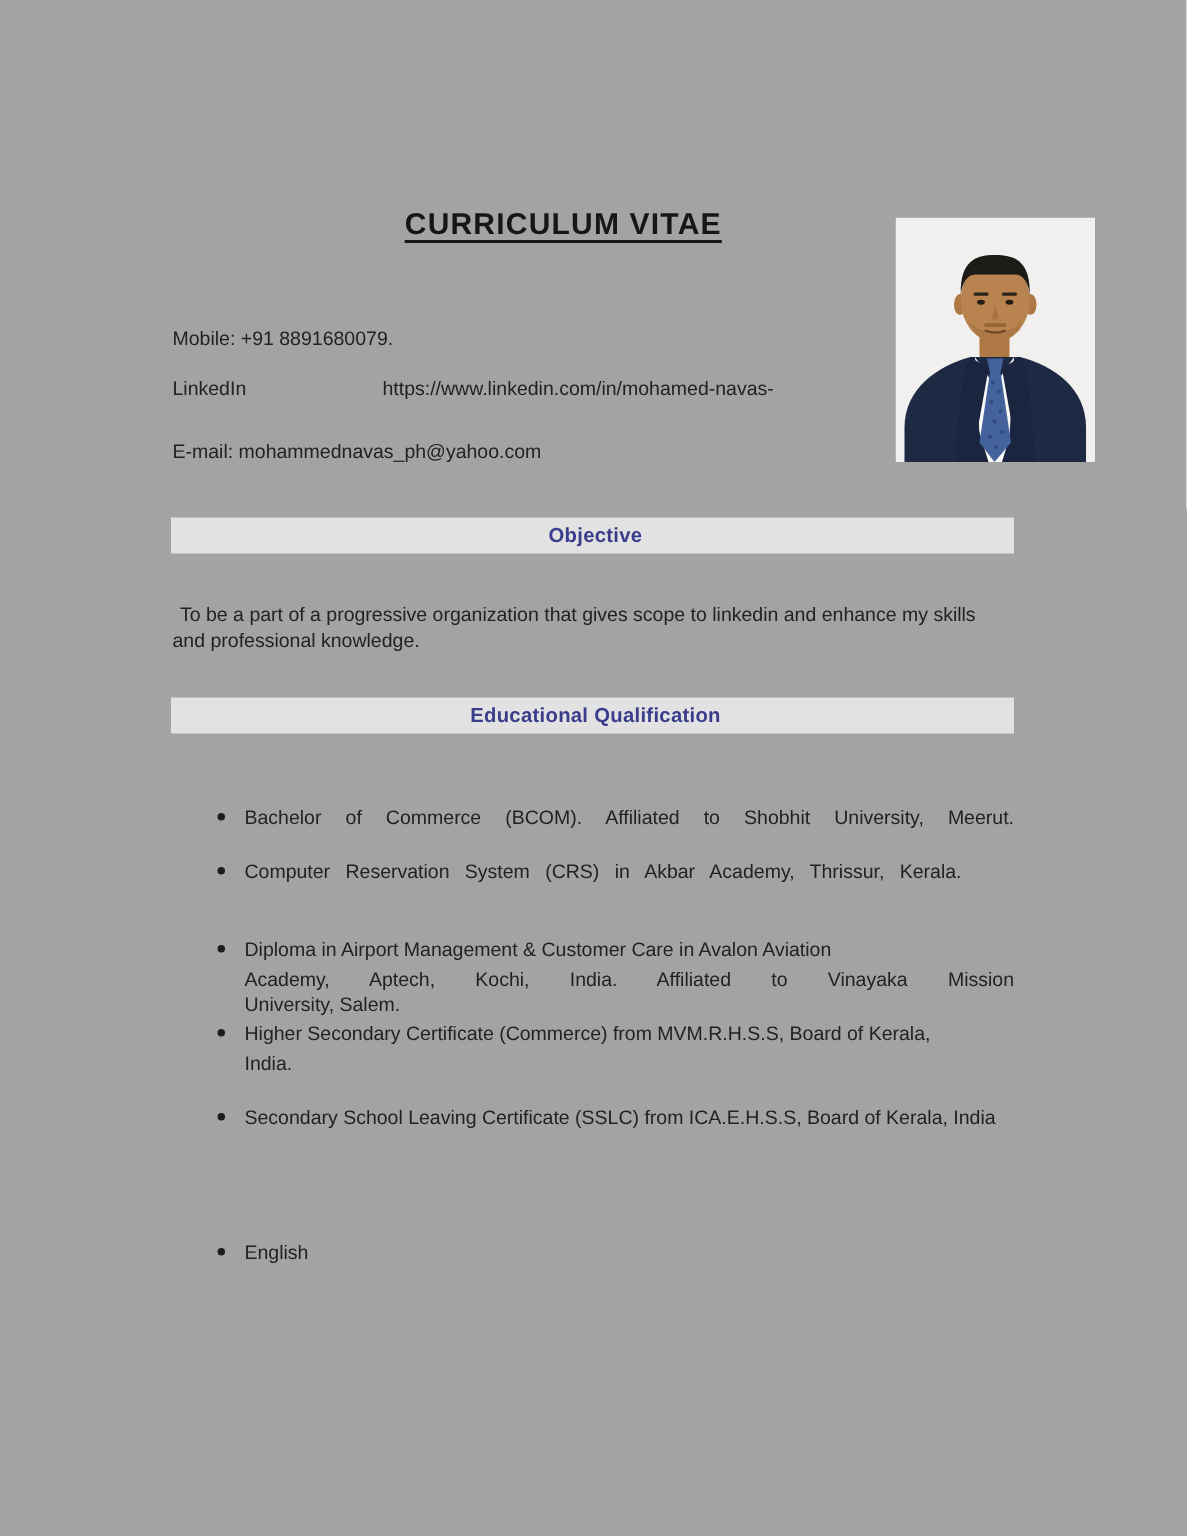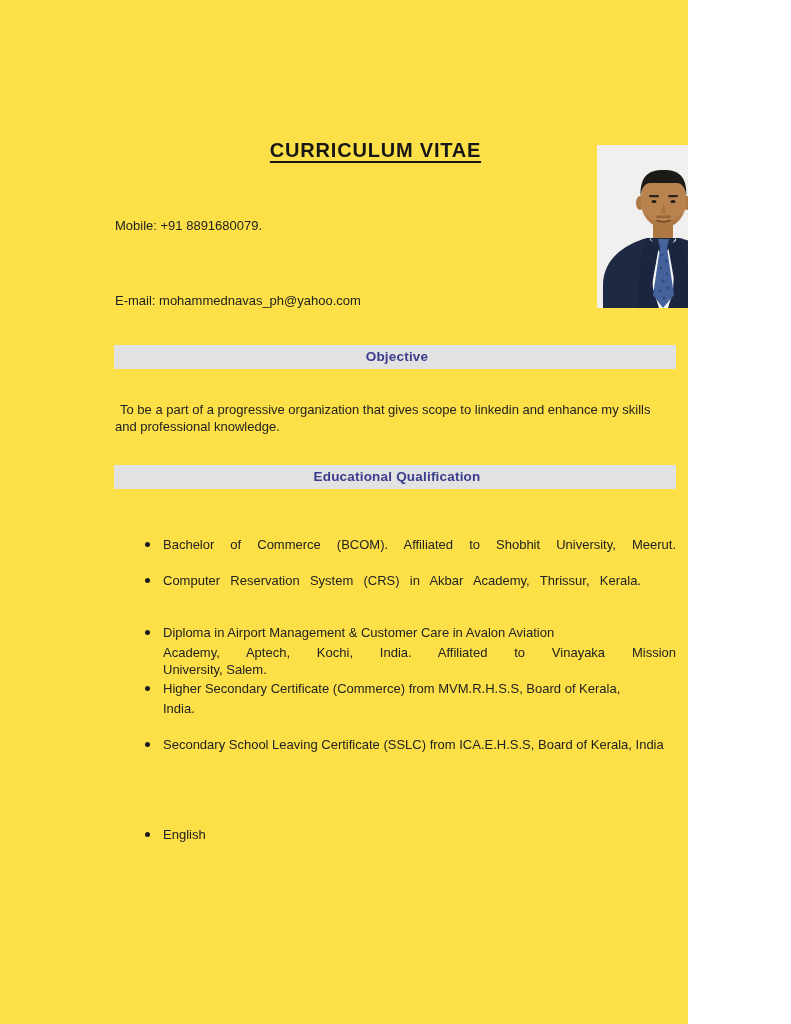--- a/index.html
+++ b/index.html
@@ -1,19 +1,19 @@
 <!DOCTYPE html>
 <html><head>
 <meta charset="utf-8">
 <style>
   html,body{margin:0;padding:0;background:#ffffff;}
   .page{
     position:relative;
-    width:688px;height:1024px;
-    background:#fde047;
+    width:791px;height:1024px;
+    background:#a3a3a3;
     font-family:"Liberation Sans", sans-serif;
     color:#1e1e1e;
     overflow:hidden;
   }
   .abs{position:absolute;}
   .title{
     left:95px;top:139px;width:561px;
     text-align:center;
     font-size:20px;font-weight:bold;letter-spacing:0.8px;
     color:#161616;
@@ -122,20 +122,23 @@
 
       <rect x="59" y="70.5" width="15" height="2.5" rx="1.2" fill="#7e5227" opacity="0.6"></rect>
       <path d="M60 75.5 Q66.5 78 73 75.5" stroke="#6e4524" stroke-width="1.4" fill="none" stroke-linecap="round"></path>
     </svg>
   </div>
 
 
   <div class="abs contact mobile">Mobile: +91 8891680079.</div>
 
   <div class="abs contact linkedin">
+    <div>
+      <span class="li-label">LinkedIn</span><span>https://www.linkedin.com/in/mohamed-navas-</span>
+    </div>
   </div>
 
   <div class="abs contact email">E-mail: mohammednavas_ph@yahoo.com</div>
 
   <div class="abs bar bar-objective">
     <span>Objective</span>
   </div>
   <div class="abs body-text objective-par">
     <div class="obj-l1">To be a part of a progressive organization that gives scope to linkedin and enhance my skills</div>
     <div>and professional knowledge.</div>

